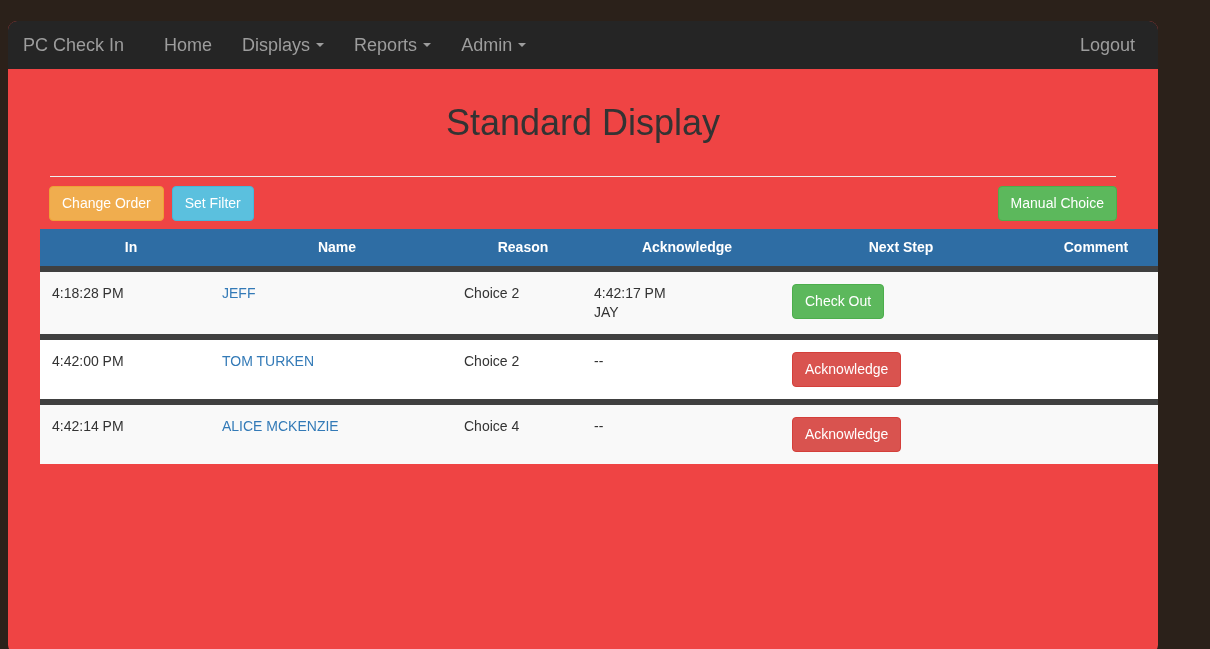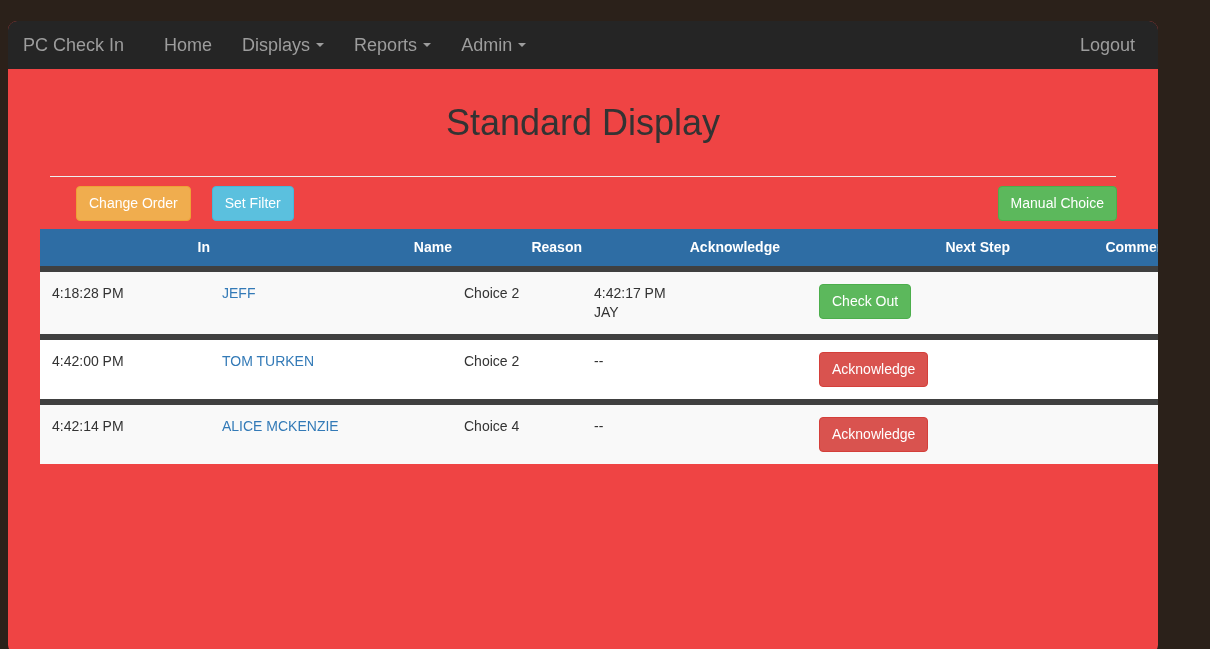--- a/index.html
+++ b/index.html
@@ -100,42 +100,41 @@
     display: inline-block;
     font-size: 14px;
     line-height: 1;
     padding: 9px 12px 10px 12px;
     border-radius: 4px;
     border: 1px solid transparent;
     color: #ffffff;
     cursor: pointer;
     white-space: nowrap;
     font-family: "Liberation Sans", sans-serif;
-    margin-left: 27px;
   }
   .btn-warning  { background: #f0ad4e; border-color: #eea236; }
   .btn-info     { background: #5bc0de; border-color: #46b8da; }
   .btn-success  { background: #5cb85c; border-color: #4cae4c; }
   .btn-danger   { background: #d9534f; border-color: #d43f3a; }
-  #btn-set-filter { margin-left: 21px; }
+  #btn-set-filter { margin-left: 8px; }
   #btn-manual-entry { margin-left: auto; }
   
   #data-table {
     width: 100%;
     border-collapse: collapse;
     margin-top: 8px;
     table-layout: fixed;
   }
   #data-table thead th {
     background: #31708f;
     background: #2e6da4;
     color: #ffffff;
     font-size: 14px;
     font-weight: bold;
-    text-align: right;
+    text-align: center;
     padding: 10px 0 11px 12px;
     vertical-align: middle;
     border: 0;
   }
   #data-table tbody td {
     font-size: 14px;
     color: #333333;
     padding: 12px 0 12px 12px;
     vertical-align: top;
     border-top: 6px solid #404040;

